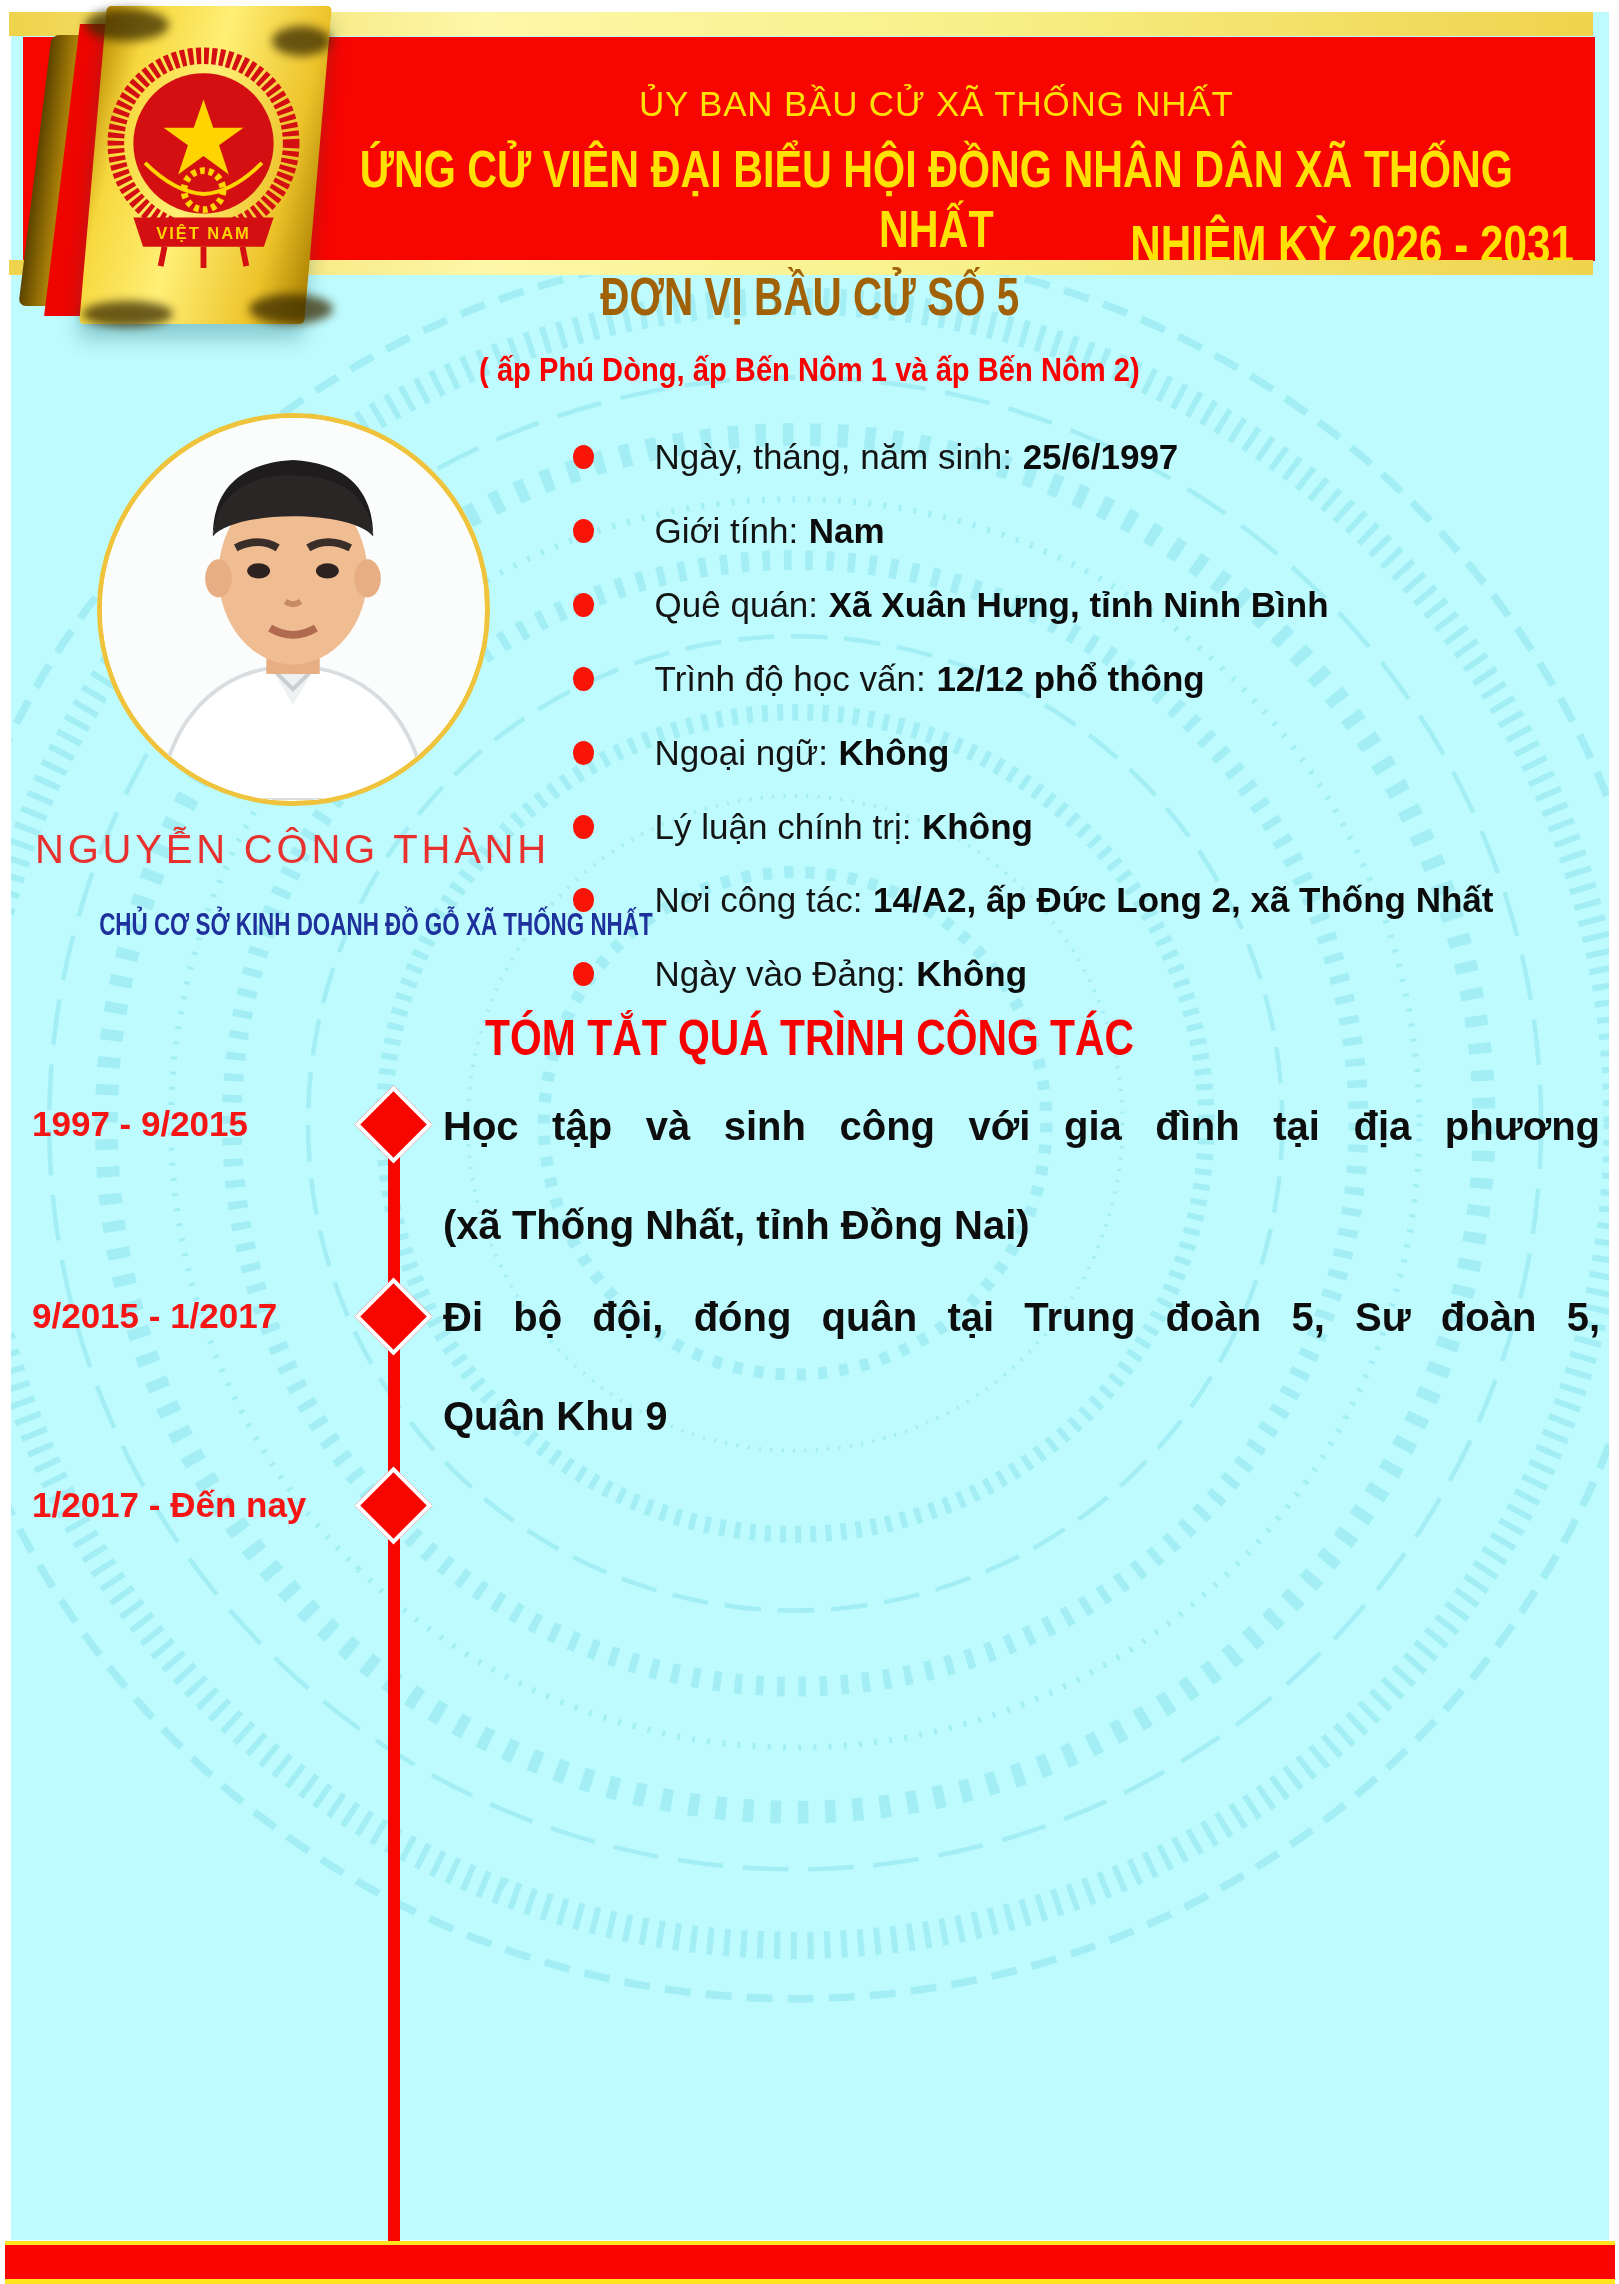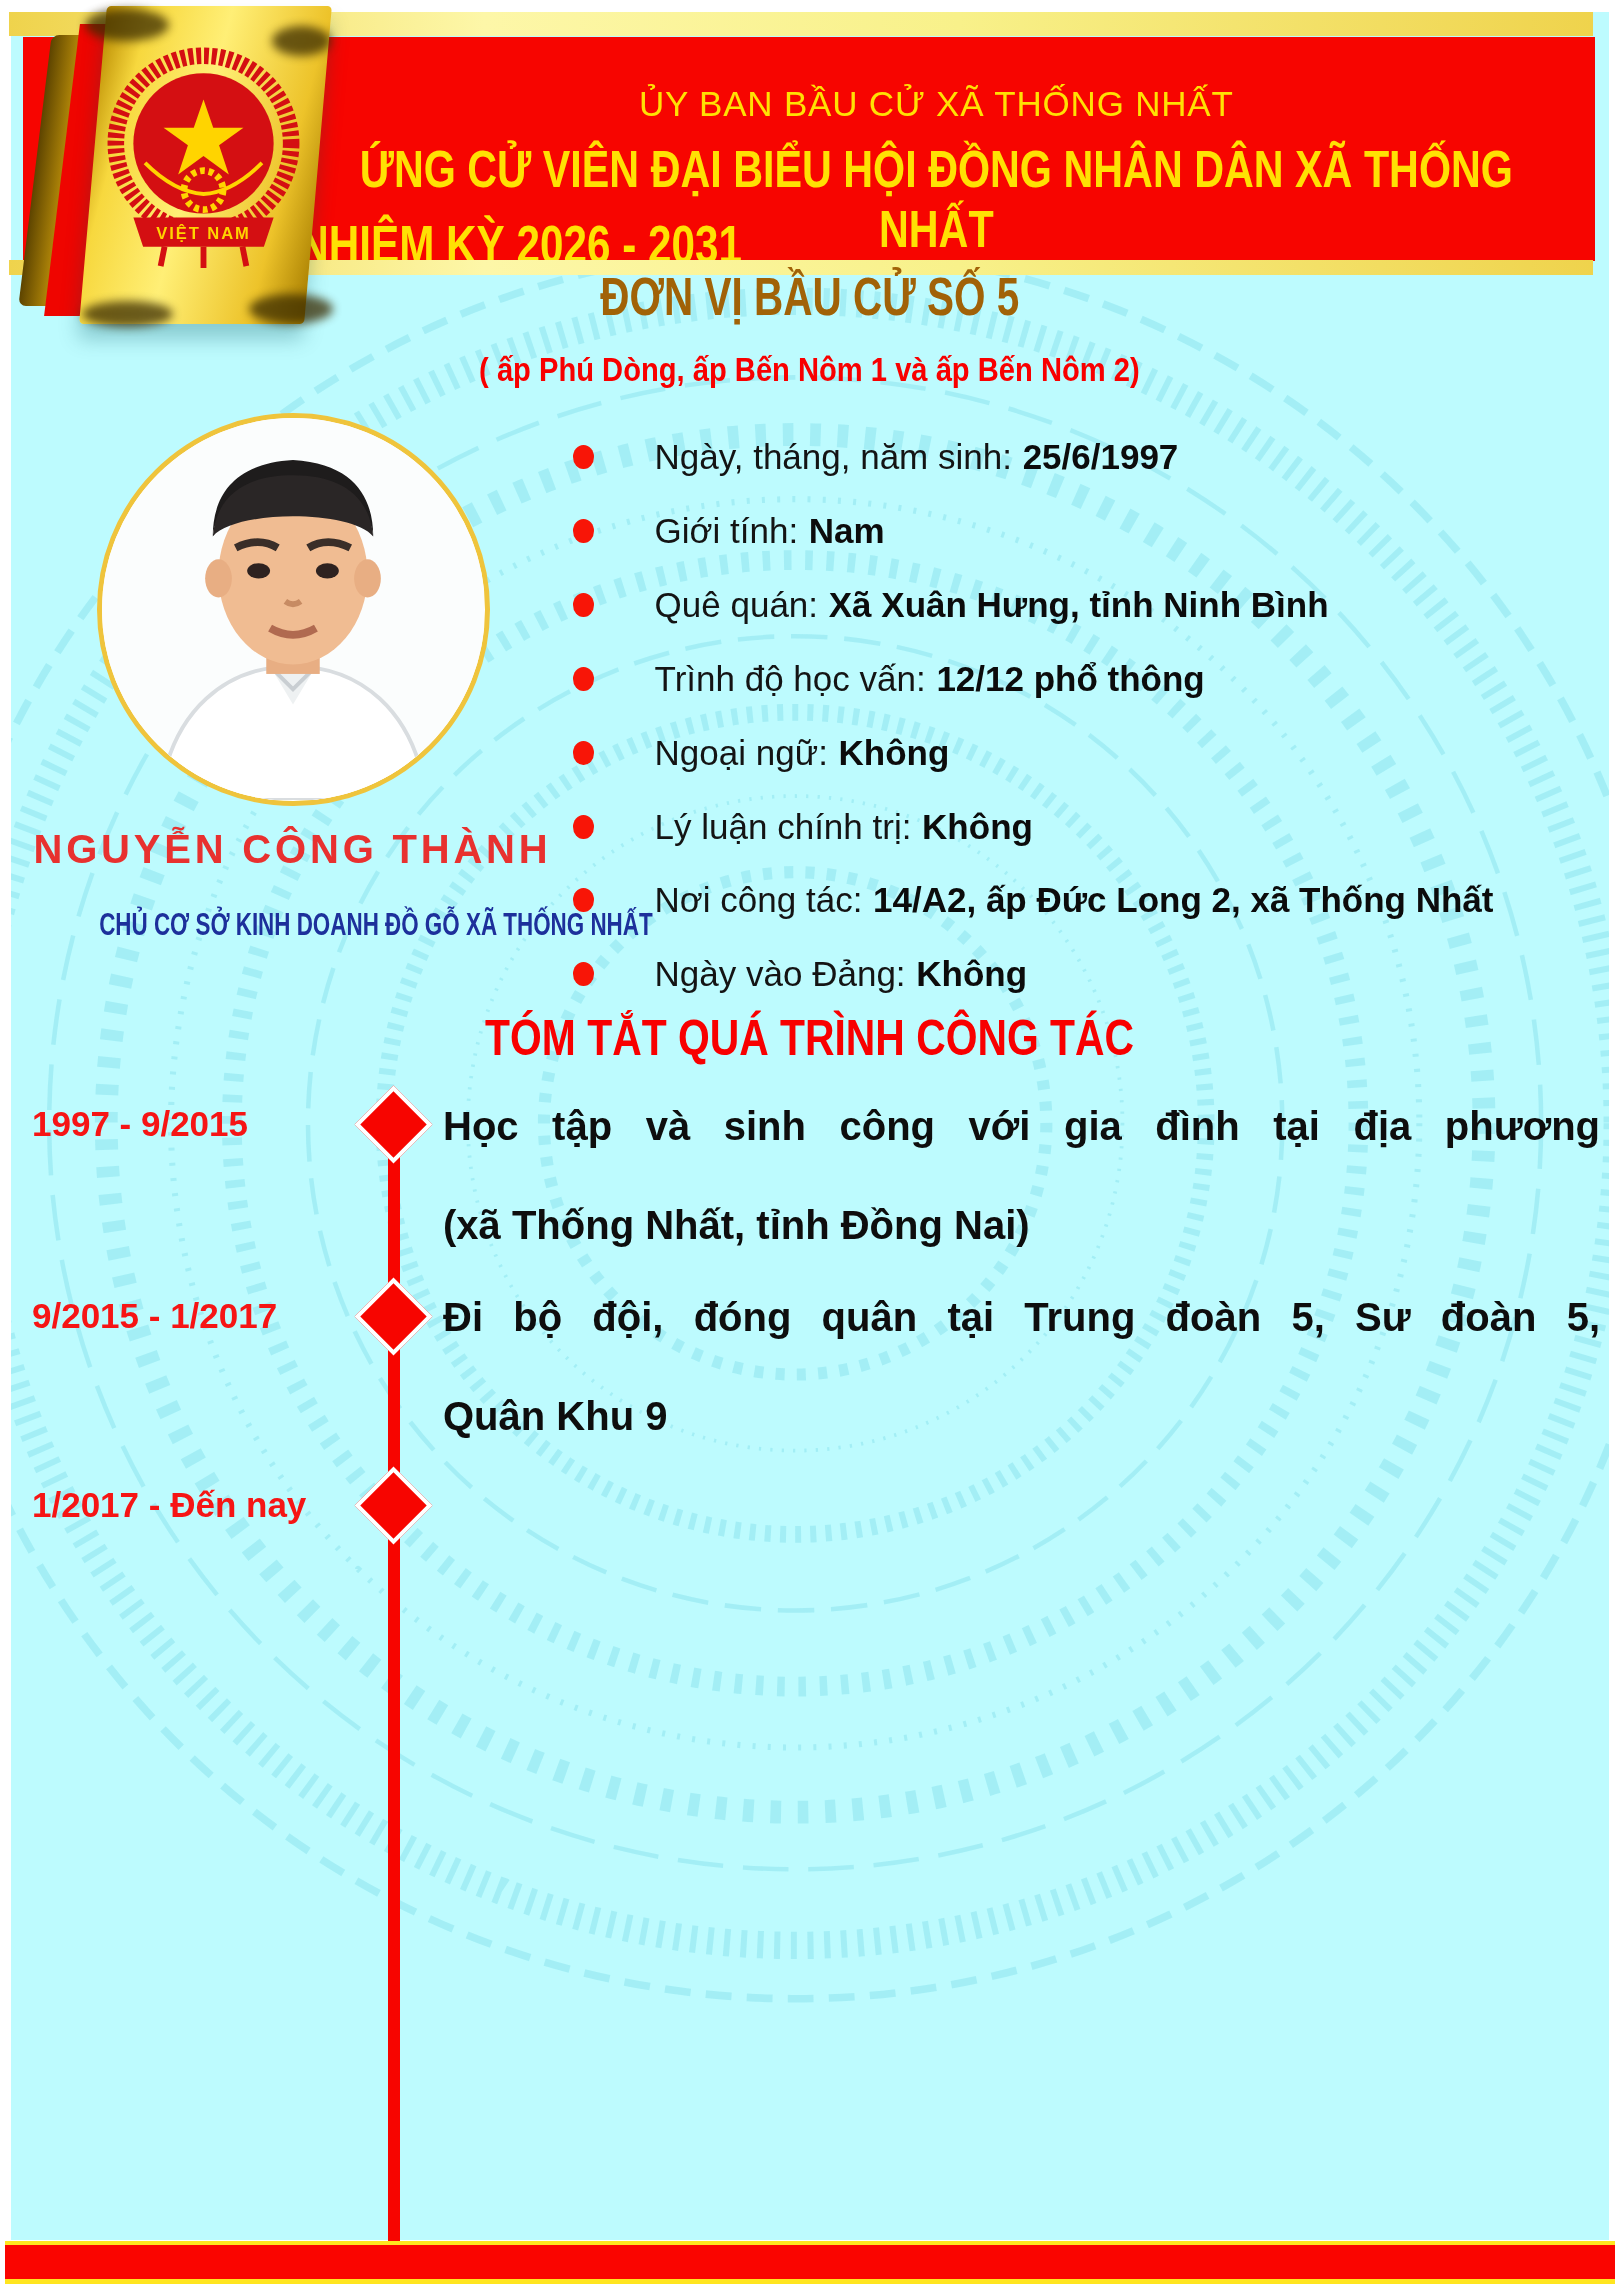--- a/index.html
+++ b/index.html
@@ -10,21 +10,21 @@
   .watermark{position:absolute;left:0;top:0;}
   
   .strip{position:absolute;left:9px;width:1584px;background:linear-gradient(to right,#efd34c,#fdf7a8 30%,#f8f18a 60%,#efd34c);}
   .strip.top{top:12px;height:24px;}
   .strip.bot{top:260px;height:15px;}
   .red-banner{position:absolute;left:23px;top:37px;width:1572px;height:224px;background:#F70500;}
   .banner-text{position:absolute;left:266px;right:11.4px;top:0;height:100%;}
   .banner-org{position:absolute;left:0;right:0;top:47px;height:43px;text-align:center;
               color:#FFE103;font-size:35px;font-weight:400;letter-spacing:0.8px;}
   .banner-h1{position:absolute;left:0;right:0;top:113px;height:70px;text-align:center;color:#FFE103;}
-  .banner-h2{position:absolute;left:0;right:0;top:183px;height:65px;text-align:left;color:#FFE103;}
+  .banner-h2{position:absolute;left:0;right:0;top:183px;height:65px;text-align:right;color:#FFE103;}
   .cond{display:inline-block;font-weight:700;transform:scale(0.96,1.22);transform-origin:center;}
   .banner-h1 .cond{font-size:43px;}
   .banner-h2 .cond{font-size:44px;}
   
   .ribbon{position:absolute;left:21px;top:6px;width:297px;height:339px;}
   .ribbon-curl{position:absolute;left:13.7px;top:29px;width:44px;height:271px;transform:skewX(-7deg);
                background:linear-gradient(to right,#5d4400,#b88c09 70%,#8a6700);border-radius:7.6px;}
   .ribbon-red{position:absolute;left:41px;top:18px;width:58px;height:292px;transform:skewX(-7deg);background:#EF0500;}
   .ribbon-gold{position:absolute;left:72px;top:0px;width:225px;height:318px;transform:skewX(-5deg);border-radius:4.6px;
                background:linear-gradient(100deg,#b98a00 0%,#f7d83e 16%,#ffef76 45%,#edc32a 80%,#a87e00 100%);
@@ -38,21 +38,21 @@
   
   .unit-title{position:absolute;left:0;width:1619px;top:272px;height:50px;text-align:center;color:#a16207;}
   .unit-title .cond{font-size:44px;transform:scale(0.92,1.2);}
   .unit-sub{position:absolute;left:0;width:1619px;top:352px;height:40px;text-align:center;color:#F80000;
             font-size:31px;font-weight:700;}
   .unit-sub .cond{transform:scale(0.94,1.05);}
   
   .photo-ring{position:absolute;left:97px;top:413px;width:393px;height:393px;border-radius:50%;
               background:#ffffff;border:5.3px solid #EFC43C;box-sizing:border-box;overflow:hidden;}
   .name{position:absolute;left:30px;top:827px;width:525px;height:49px;text-align:center;
-        color:#E8312F;font-size:40px;font-weight:700;letter-spacing:3.8px;}
+        color:#E8312F;font-size:40px;font-weight:400;letter-spacing:3.8px;}
   .role{position:absolute;left:30px;top:909px;width:525px;height:43px;text-align:center;color:#1D309B;}
   .role .cond{font-size:28px;transform:scale(0.8,1.15);white-space:nowrap;}
   
   .detail-row{position:absolute;left:573px;width:1035px;height:73px;display:flex;align-items:center;white-space:nowrap;}
   .bullet{width:20.6px;height:24px;border-radius:50%;background:#F81507;margin-right:17px;flex:0 0 auto;}
   .d-label{font-size:35px;color:#141414;font-weight:400;margin-left:44px;}
   .d-value{font-size:35px;color:#0c0c0c;font-weight:700;margin-left:10.7px;}
   
   .section-title{position:absolute;left:0;width:1619px;top:1013px;height:49px;text-align:center;color:#F80000;}
   .section-title .cond{font-size:43px;transform:scale(0.95,1.18);}

